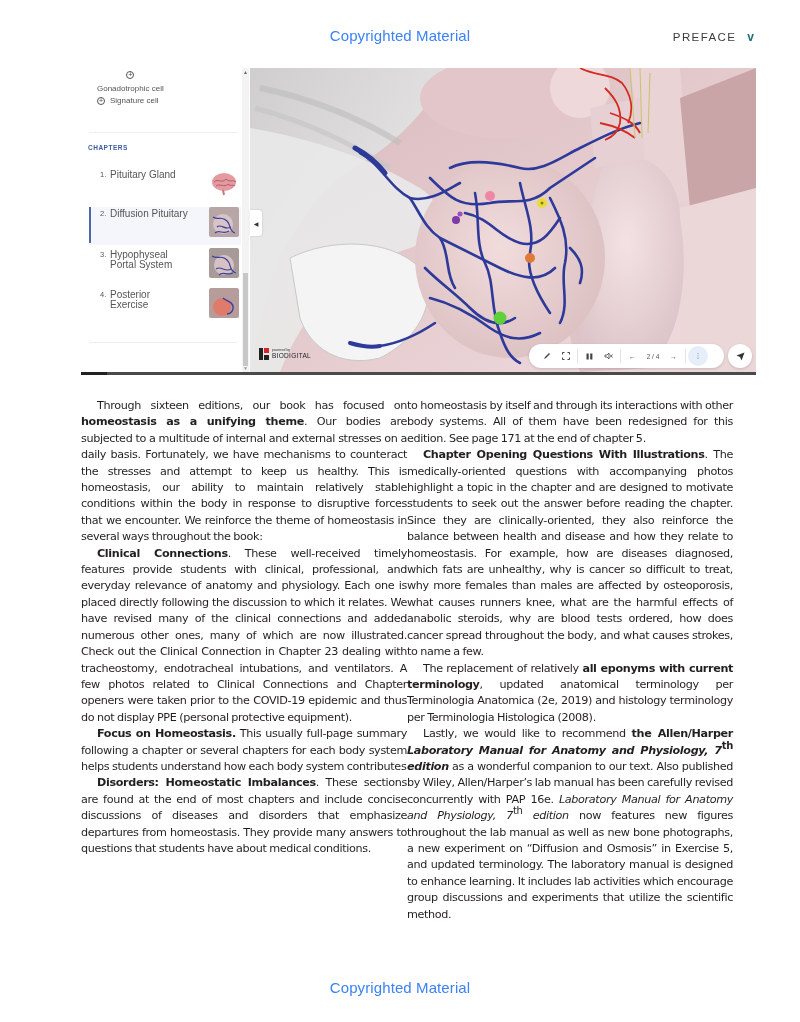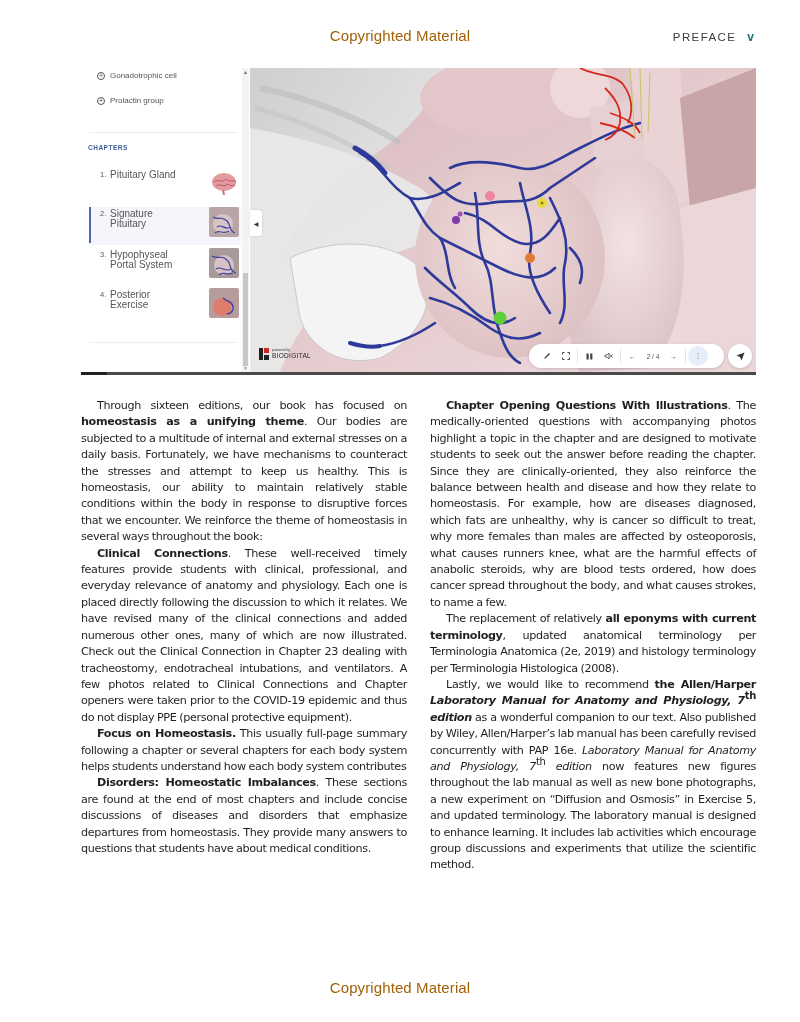--- a/index.html
+++ b/index.html
@@ -1,21 +1,21 @@
 <!DOCTYPE html>
 <html><head>
   <meta charset="utf-8">
   <style>
     * { box-sizing: border-box; margin: 0; padding: 0; }
     html, body { width: 800px; height: 1022px; background: #ffffff; overflow: hidden; }
     body { position: relative; font-family: "DejaVu Sans", sans-serif; color: #231f20; }
 
     .watermark {
       position: absolute; left: 0; width: 800px; text-align: center;
-      font-family: "Liberation Sans", sans-serif; font-size: 15px; color: #a16207;
+      font-family: "Liberation Sans", sans-serif; font-size: 15px; color: #3b82f6;
       letter-spacing: 0.1px;
     }
     .watermark.top { top: 27px; }
     .watermark.bottom { top: 979px; }
 
     .running-head {
       position: absolute; top: 30px; right: 46px;
       font-family: "Liberation Sans", sans-serif; font-size: 11.5px; letter-spacing: 1.4px;
       color: #3c3c3c; display: flex; gap: 11px; align-items: baseline;
     }
@@ -92,21 +92,21 @@
     .tb-sep { width: 1px; height: 14px; background: #e4e4e4; margin: 0 2px; }
     .tb-page { font-size: 6.5px; color: #555; width: 22px; text-align: center; }
     .tb-btn.more { background: #e6eef9; border-radius: 50%; width: 20px; height: 20px; color: #3557a0; }
     .nav-btn {
       position: absolute; left: 647px; top: 276px; width: 24px; height: 24px; background: #fff; border-radius: 50%;
       box-shadow: 0 1px 3px rgba(0,0,0,0.15); display: flex; align-items: center; justify-content: center;
     }
 
     
     .columns {
-      position: absolute; top: 398px; left: 81px; width: 675px; display: flex; justify-content: space-between;
+      position: absolute; top: 398px; left: 81px; width: 675px; display: flex; justify-content: flex-start;
     }
     .col {
       width: 326px; font-family: "DejaVu Sans", sans-serif; font-size: 11.2px; line-height: 16.4px;
       color: #231f20; text-align: justify; hyphens: manual; letter-spacing: -0.35px; word-spacing: -0.5px;
     }
     .col p { text-indent: 16px; }
     .col p.noindent { text-indent: 0; }
     .col b { font-weight: bold; }
     .col i { font-style: italic; }
     .col sup { font-size: 10px; vertical-align: super; line-height: 0; }
@@ -198,27 +198,27 @@
       <circle cx="292" cy="135" r="5" fill="#e7dc3a"></circle>
       <circle cx="292" cy="135" r="1.5" fill="#8a7f14"></circle>
       <circle cx="280" cy="190" r="5" fill="#e17a36"></circle>
       <circle cx="250" cy="250" r="6.5" fill="#5fcf3a"></circle>
       <circle cx="206" cy="152" r="4" fill="#7d3aa8"></circle>
       <circle cx="210" cy="146" r="2.5" fill="#9a4fbf"></circle>
     </svg>
   </div>
 
   <div class="sidebar">
-    <div class="sb-item-plus" style="top:3px;">
+    <div class="sb-item-plus" style="top:3px;flex-direction:column;">
       <span class="plus-circle">+</span>
       <span>Gonadotrophic cell</span>
     </div>
     <div class="sb-item-plus" style="top:28px;">
       <span class="plus-circle">+</span>
-      <span>Prolactin group</span>
+      <span>Signature cell</span>
     </div>
     <div class="sb-divider" style="top:64px;"></div>
 
     <div class="sb-heading">CHAPTERS</div>
 
     <div class="chapter" style="top:100px;">
       <span class="num">1.</span>
       <span class="title">Pituitary Gland</span>
       <span class="thumb">
         <svg width="30" height="30" viewBox="0 0 30 30">
@@ -226,21 +226,21 @@
             <ellipse cx="15" cy="14" rx="12" ry="9" fill="#e39aa0"></ellipse>
             <path d="M5 14 C9 10 13 16 17 11 C21 15 24 11 27 14" stroke="#b85a63" fill="none" stroke-width="1"></path>
             <path d="M7 18 C11 15 15 20 19 16 C22 19 25 16 26 18" stroke="#b85a63" fill="none" stroke-width="1"></path>
             <path d="M14 22 L15 27" stroke="#c77" stroke-width="2"></path>
           </svg>
       </span>
     </div>
 
     <div class="chapter active" style="top:139px;">
       <span class="num">2.</span>
-      <span class="title">Signature Pituitary</span>
+      <span class="title">Diffusion Pituitary</span>
       <span class="thumb">
         <svg width="30" height="30" viewBox="0 0 30 30">
             <rect width="30" height="30" fill="#b8a6a6"></rect>
             <ellipse cx="14" cy="17" rx="10" ry="10" fill="#d8c4c6"></ellipse>
             <path d="M4 10 C10 14 12 8 18 14 C22 18 20 24 26 26 M8 20 C12 16 16 24 22 20 M6 26 C10 22 14 28 20 24" stroke="#3b3f9e" fill="none" stroke-width="1.2"></path>
           </svg>
       </span>
     </div>
 
     <div class="chapter" style="top:180px;">
@@ -335,19 +335,20 @@
 </div>
 
 <div class="columns">
   <div class="col">
     <p><span>Through sixteen editions, our book has focused on </span><b>homeostasis as a unifying theme</b><span>. Our bodies are subjected to a multitude of internal and external stresses on a daily basis. Fortunately, we have mechanisms to counteract the stresses and attempt to keep us healthy. This is homeostasis, our ability to maintain relatively stable conditions within the body in response to disruptive forces that we encounter. We reinforce the theme of homeostasis in several ways throughout the book:</span></p>
     <p><b>Clinical Connections</b><span>. These well-received timely features provide students with clinical, professional, and everyday relevance of anatomy and physiology. Each one is placed directly following the discussion to which it relates. We have revised many of the clinical connections and added numerous other ones, many of which are now illustrated. Check out the Clinical Connection in Chapter 23 dealing with tracheostomy, endotracheal intubations, and ventilators. A few photos related to Clinical Connections and Chapter openers were taken prior to the COVID-19 epidemic and thus do not display PPE (personal protective equipment).</span></p>
     <p><b>Focus on Homeostasis.</b><span> This usually full-page summary following a chapter or several chapters for each body system helps students understand how each body system contributes</span></p>
     <p><b>Disorders: Homeostatic Imbalances</b><span>. These sections are found at the end of most chapters and include concise discussions of diseases and disorders that emphasize departures from homeostasis. They provide many answers to questions that students have about medical conditions.</span></p>
   </div>
   <div class="col">
+    <p class="noindent"><span>to homeostasis by itself and through its interactions with other body systems. All of them have been redesigned for this edition. See page 171 at the end of chapter 5.</span></p>
     <p><b>Chapter Opening Questions With Illustrations</b><span>. The medically-oriented questions with accompanying photos highlight a topic in the chapter and are designed to motivate students to seek out the answer before reading the chapter. Since they are clinically-oriented, they also reinforce the balance between health and disease and how they relate to homeostasis. For example, how are diseases diagnosed, which fats are unhealthy, why is cancer so difficult to treat, why more females than males are affected by osteoporosis, what causes runners knee, what are the harmful effects of anabolic steroids, why are blood tests ordered, how does cancer spread throughout the body, and what causes strokes, to name a few.</span></p>
     <p><span>The replacement of relatively </span><b>all eponyms with current terminology</b><span>, updated anatomical terminology per Terminologia Anatomica (2e, 2019) and histology terminology per Terminologia Histologica (2008).</span></p>
     <p><span>Lastly, we would like to recommend </span><b>the Allen/Harper </b><b><i>Laboratory Manual for Anatomy and Physiology, 7</i><sup>th</sup><i> edition</i></b><span> as a wonderful companion to our text. Also published by Wiley, Allen/Harper’s lab manual has been carefully revised concurrently with PAP 16e. </span><i>Laboratory Manual for Anatomy and Physiology, 7</i><sup>th</sup><i> edition</i><span> now features new figures throughout the lab manual as well as new bone photographs, a new experiment on “Diffusion and Osmosis” in Exercise 5, and updated terminology. The laboratory manual is designed to enhance learning. It includes lab activities which encourage group discussions and experiments that utilize the scientific method.</span></p>
   </div>
 </div>
 
 <div class="watermark bottom">Copyrighted Material</div>
 
 </body></html>

